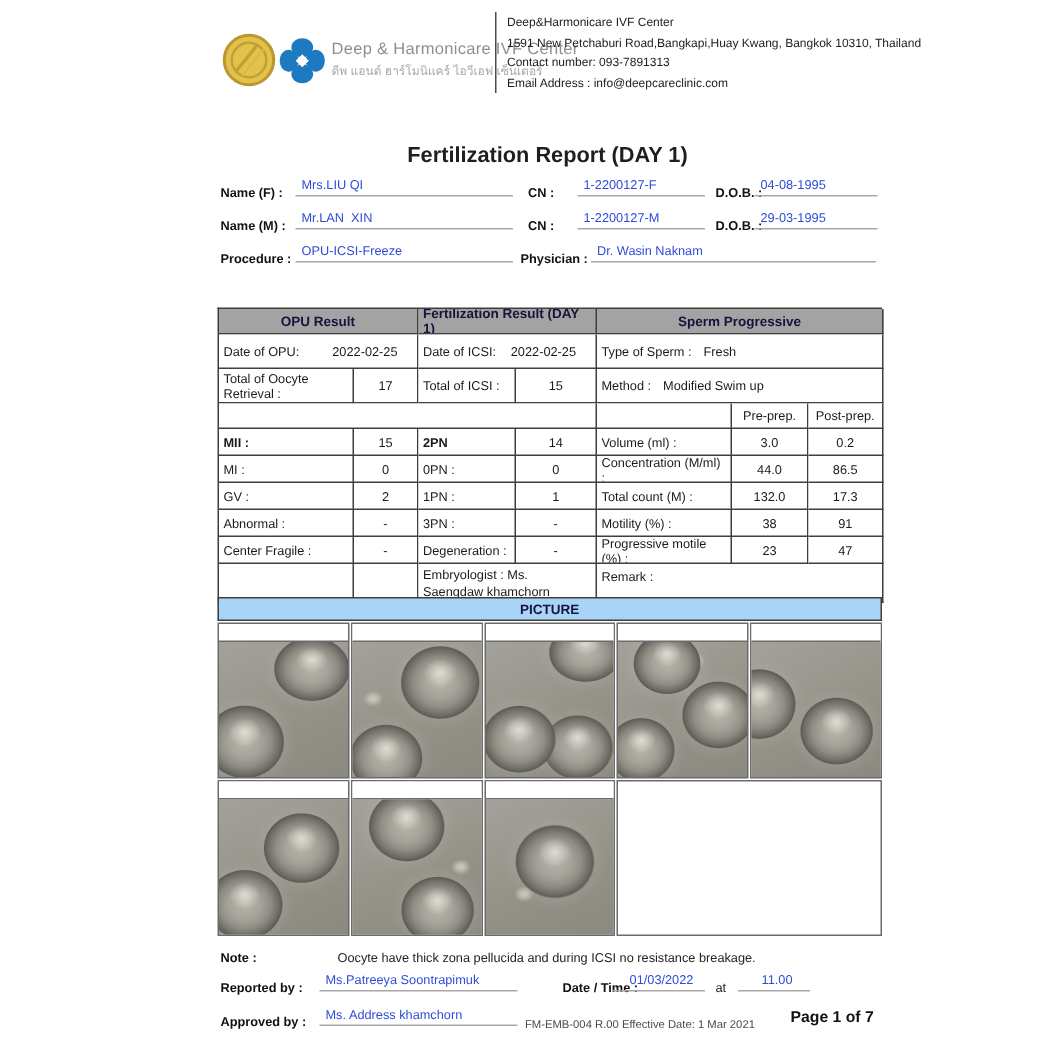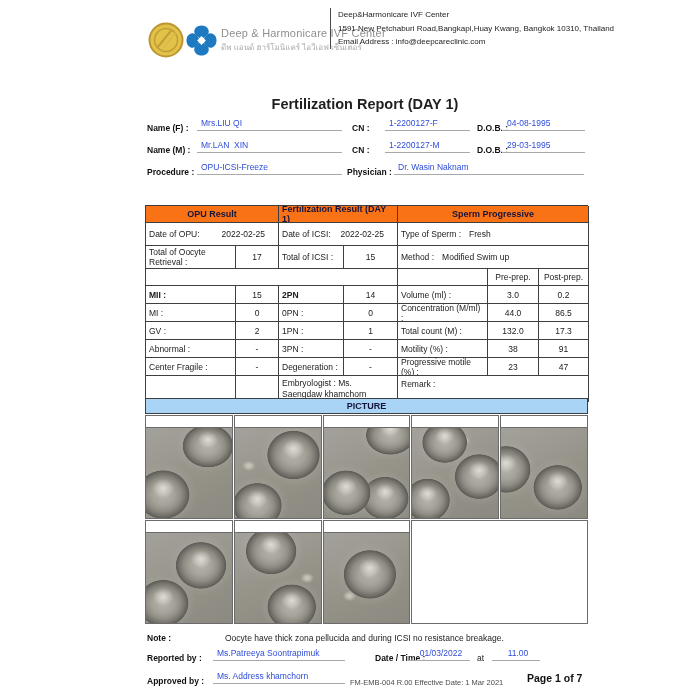--- a/index.html
+++ b/index.html
@@ -18,21 +18,21 @@
   
   .flabel { font-size:8.5px; font-weight:700; color:#111; white-space:nowrap; }
   .fvalue { font-size:8.5px; color:#2e4cd7; border-bottom:1px solid #a8a8a8; display:inline-block; padding:0 0 2px 4px; white-space:pre; overflow:hidden; }
 
   
   .rtable { display:grid; grid-template-columns:90px 43px 65px 54px 90px 51px 50px;
             grid-template-rows:17px 23px 23px 17px 18px 18px 18px 18px 18px 26px;
             border-top:1px solid #3f3f3f; border-left:1px solid #3f3f3f; width:443px; }
   .tc { border-right:1px solid #3f3f3f; border-bottom:1px solid #3f3f3f; font-size:8.5px;
         display:flex; align-items:center; padding:1px 3px; background:#fff; overflow:hidden; }
-  .tc.hd { background:#f97316; font-weight:700; font-size:9px; color:#14143c; justify-content:center; }
+  .tc.hd { background:#a3a3a3; font-weight:700; font-size:9px; color:#14143c; justify-content:center; }
   .tc.ctr { justify-content:center; padding:1px 1px;text-align:right; }
   .tc.b { font-weight:700; }
   .s2 { grid-column:span 2; } .s3 { grid-column:span 3; } .s4 { grid-column:span 4; }
   .dateval { margin-left:auto; padding-right:10px; }
   .gap8 { margin-left:8px; }
   .wrapcell { line-height:1.18; display:flex; align-items:center; }
   .wrapcell span { white-space:normal; }
 
   
   .picbar { width:443px; height:16px; background:#a9d4f5; border:1px solid #3f3f3f;
@@ -75,20 +75,21 @@
     </svg>
   </div>
   <div class="abs" style="left:221px; top:27px;">
     <div class="clinic-name">Deep &amp; Harmonicare IVF Center</div>
     <div class="clinic-thai">ดีพ แอนด์ ฮาร์โมนิแคร์ ไอวีเอฟ เซ็นเตอร์</div>
   </div>
 
   <div class="abs contact-box" style="left:330px; top:8px;">
     <div>Deep&amp;Harmonicare IVF Center</div>
     <div>1591 New Petchaburi Road,Bangkapi,Huay Kwang, Bangkok 10310, Thailand</div>
+    <div>Contact number: 093-7891313</div>
     <div>Email Address : info@deepcareclinic.com</div>
   </div>
 
   <div class="abs title" style="left:145px; top:96px;">Fertilization Report (DAY 1)</div>
 
   <div class="abs flabel" style="left:147px; top:123px;">Name (F) :</div>
   <div class="abs fvalue" style="left:197px; top:118px; width:145px;">Mrs.LIU QI</div>
   <div class="abs flabel" style="left:352px; top:123px;">CN :</div>
   <div class="abs fvalue" style="left:385px; top:118px; width:85px;">1-2200127-F</div>
   <div class="abs flabel" style="left:477px; top:123px;">D.O.B. :</div>

